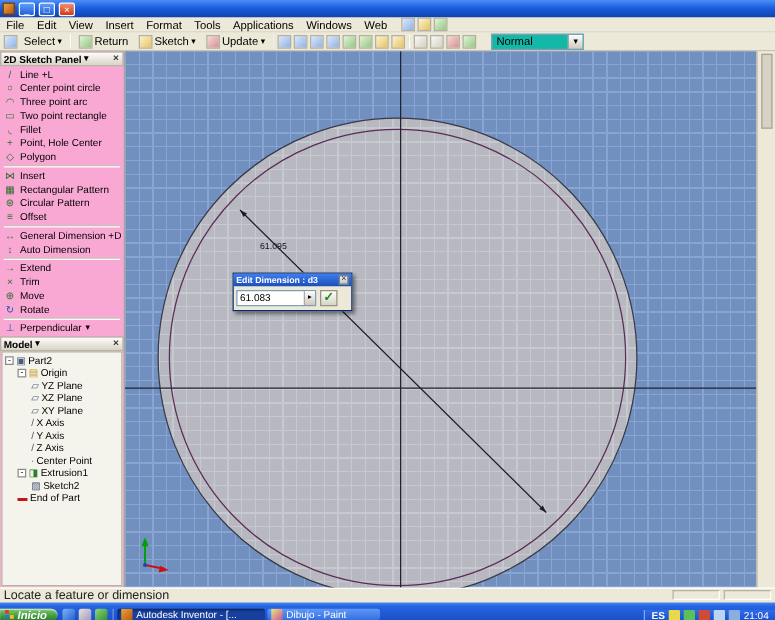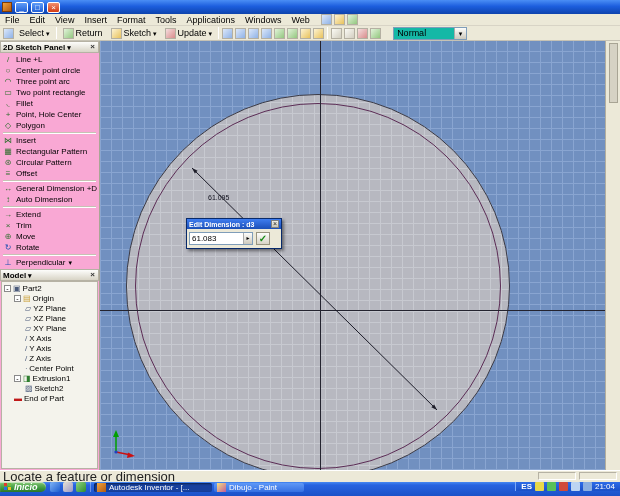--- a/index.html
+++ b/index.html
@@ -77,26 +77,26 @@
   .dlg-input{width:64px;height:13px;border:1px solid #7f9db9;background:#fff;display:flex;align-items:center}
   .dlg-input input{flex:1;width:48px;border:0;outline:none;font-family:"Liberation Sans",sans-serif;font-size:8px;padding-left:2px;background:transparent}
   .spin{width:9px;height:11px;background:linear-gradient(180deg,#fdfdfb,#cdc9bd);border-left:1px solid #aaa;font-size:6px;text-align:center;line-height:11px}
   .dlg-check{width:14px;height:13px;border:1px solid #98947f;background:linear-gradient(180deg,#fdfdfb,#d8d4c6);color:#168a16;font-size:10px;line-height:11px;text-align:center;font-weight:bold}
 
   
   .rstrip{position:absolute;left:605px;top:41px;width:15px;height:429px;background:#ece9d8;border-left:1px solid #b2ae9e}
   .rthumb{margin:2px auto;width:9px;height:60px;background:#d6d2c4;border:1px solid #a8a494}
 
   
-  .status{position:absolute;left:0;top:470px;width:620px;height:11px;background:#ece9d8;border-top:1px solid #fff;display:flex;align-items:center;padding:0 3px;font-size:13px;color:#222}
+  .status{position:absolute;left:0;top:470px;width:620px;height:11px;background:#ece9d8;border-top:1px solid #fff;display:flex;align-items:center;padding:0 3px;font-size:10px;color:#222}
   .status .sp{flex:1}
   .scell{width:38px;height:8px;border:1px solid #b6b2a4;border-bottom-color:#fff;border-right-color:#fff;margin-left:3px}
 
   
-  .taskbar{position:absolute;left:0;top:482px;width:620px;height:15px;display:flex;align-items:flex-start;
+  .taskbar{position:absolute;left:0;top:482px;width:620px;height:15px;display:flex;align-items:flex-end;
     background:linear-gradient(180deg,#4688f2 0%,#2763e0 20%,#1a4fc6 100%)}
   .start{width:46px;flex:0 0 auto;background:linear-gradient(180deg,#85c973 0%,#3f9a3f 60%,#2b762b 100%);border-radius:0 8px 8px 0;
     display:flex;align-items:center;gap:2px;padding:0 4px;color:#fff;font-weight:bold;font-style:italic;font-size:9px;box-shadow:inset 0 1px 1px rgba(255,255,255,.6)}
   .xpflag{width:8px;height:8px;display:grid;grid-template-columns:3px 3px;grid-template-rows:3px 3px;gap:1px;flex:0 0 auto}
   .xpflag i{display:block;width:3px;height:3px}
   .ql{display:flex;align-items:center;gap:3px;padding:0 4px;border-right:1px solid rgba(255,255,255,.35);flex:0 0 auto}
   .qicon{width:10px;height:10px;border-radius:2px;flex:0 0 auto}
   .tasks{flex:1;display:flex;gap:2px;padding:1px 3px;align-items:stretch;overflow:hidden}
   .task{display:flex;align-items:center;gap:3px;padding:0 3px;border-radius:2px;color:#fff;font-size:8px;white-space:nowrap;overflow:hidden}
   .task .tico{width:9px;height:9px;flex:0 0 auto}

